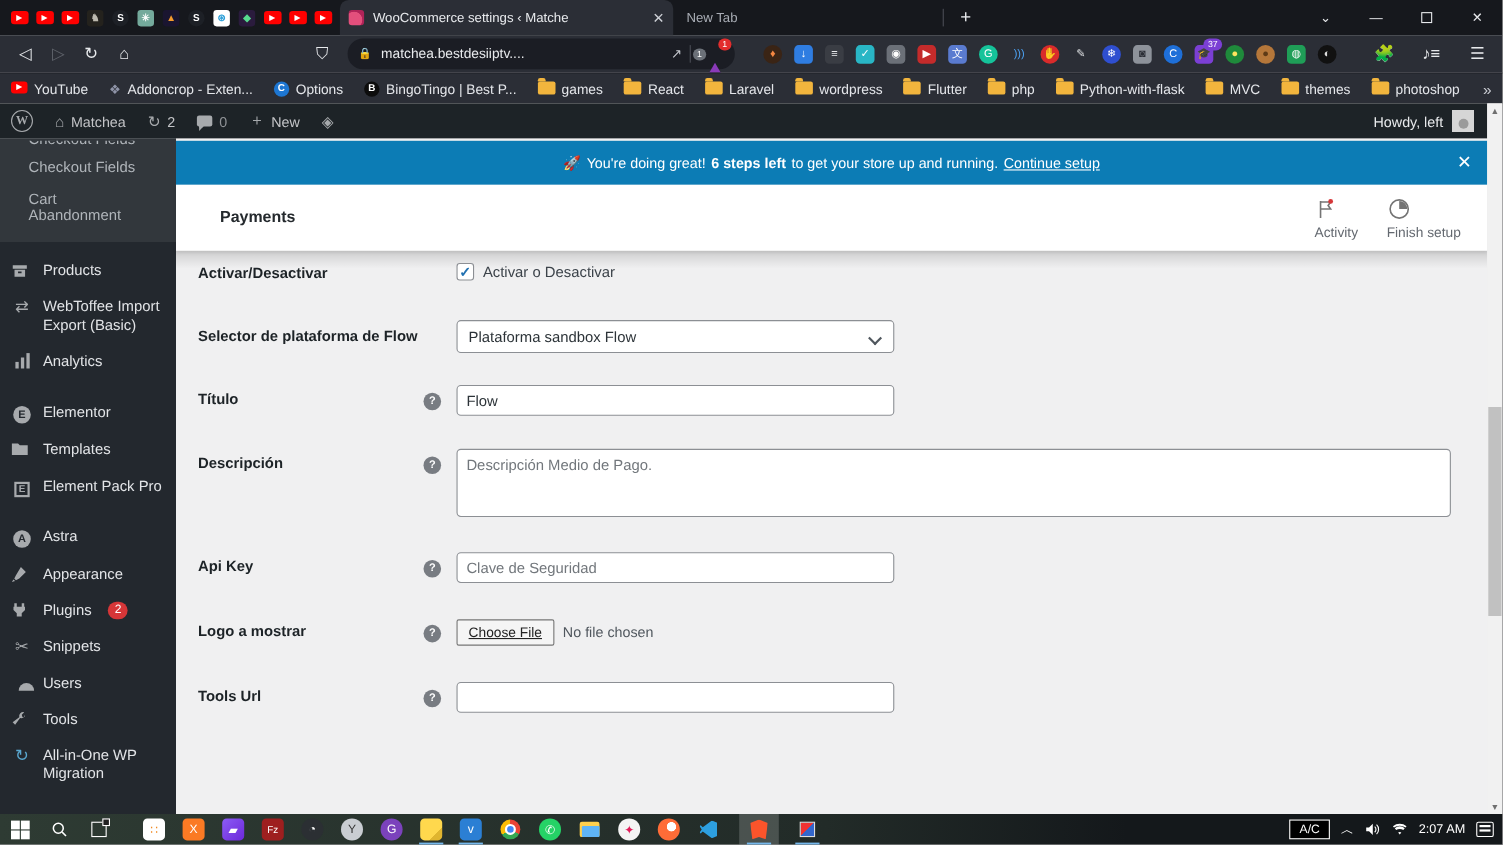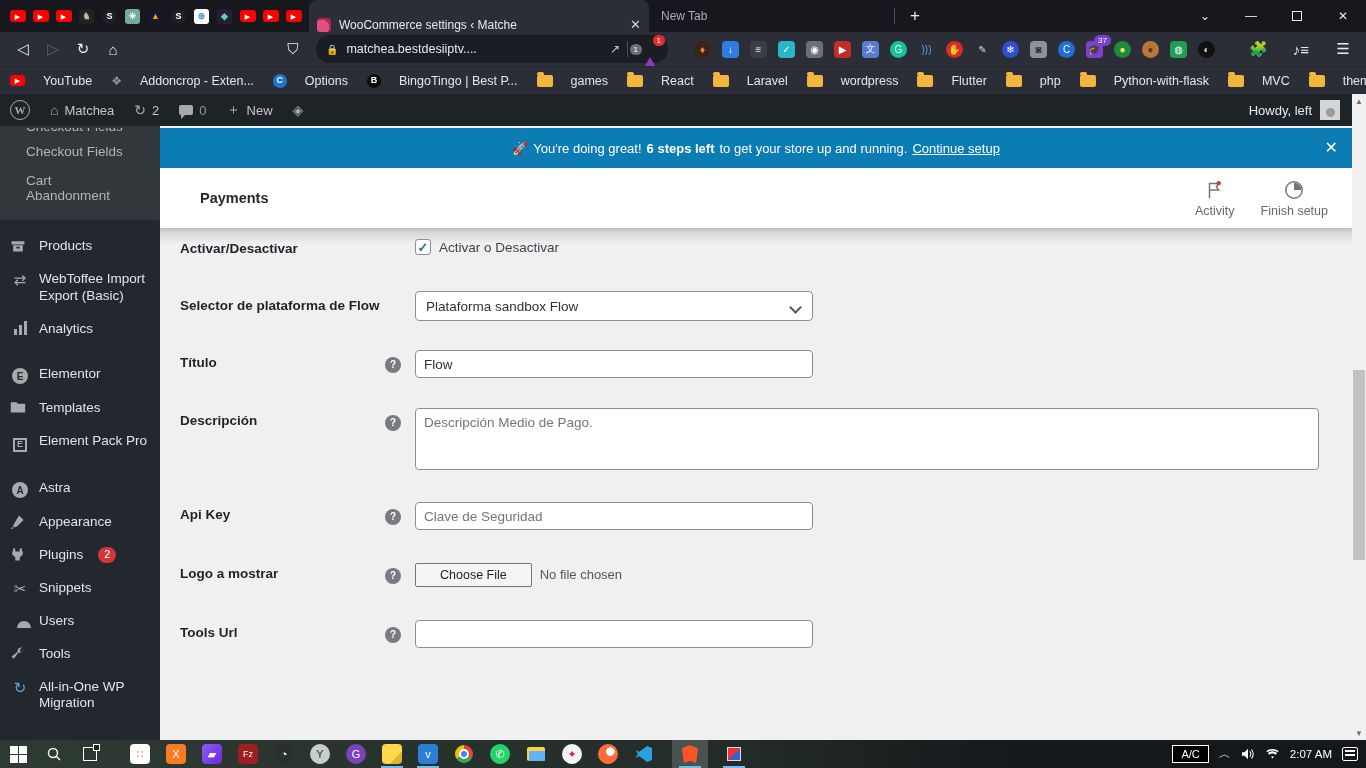--- a/index.html
+++ b/index.html
@@ -7,21 +7,21 @@
   #screen { position:relative; width:1366px; height:768px; overflow:hidden; background:#f0f0f1; }
 
   
   .tabbar { position:absolute; top:0; left:0; width:1366px; height:32px; background:#16181d; display:flex; align-items:center; }
   .pins { display:flex; align-items:center; height:32px; padding-left:6px; }
   .pin { width:23px; height:32px; display:flex; align-items:center; justify-content:center; cursor:default; }
   .ic { display:inline-flex; align-items:center; justify-content:center; font-size:9px; line-height:1; }
   .yt { width:16px; height:12px; background:#f00; border-radius:3px; color:#fff; font-size:7px; }
   .sq14 { width:15px; height:15px; border-radius:3px; color:#fff; font-size:9px; font-weight:bold; }
   .ci14 { width:15px; height:15px; border-radius:50%; color:#fff; font-size:9px; font-weight:bold; }
-  .tab-active { height:32px; width:340px; margin-left:4px; background:#2b2e36; border-radius:8px 8px 0 0; display:flex; align-items:flex-end; padding:0 8px; color:#e8eaed; }
+  .tab-active { height:32px; width:303px; margin-left:4px; background:#2b2e36; border-radius:8px 8px 0 0; display:flex; align-items:center; padding:0 8px; color:#e8eaed; }
   .tab-active .fav { width:14px; height:14px; border-radius:3px; background:radial-gradient(circle at 35% 65%, #e34f7c 0 55%, #b02358 60%); margin-right:8px; flex:none; }
   .tab-title { font-size:12px; white-space:nowrap; overflow:hidden; flex:1; -webkit-mask-image:linear-gradient(90deg,#000 85%,transparent); mask-image:linear-gradient(90deg,#000 85%,transparent); }
   .tab-x { font-size:13px; color:#cfd2d8; margin-left:6px; cursor:pointer; }
   .tab-idle { width:245px; height:32px; display:flex; align-items:center; padding:0 12px; color:#a9adb5; font-size:12px; }
   .tab-sep { width:1px; height:16px; background:#4a4d55; }
   .newtab-btn { width:28px; height:28px; margin-left:6px; color:#e8eaed; font-size:17px; display:flex; align-items:center; justify-content:center; cursor:pointer; }
   .wincontrols { margin-left:auto; display:flex; align-items:center; height:32px; }
   .wc { width:46px; height:32px; display:flex; align-items:center; justify-content:center; color:#e8eaed; font-size:12px; cursor:pointer; }
   .wc-restore i { width:10px; height:10px; border:1px solid #e8eaed; display:block; }
 
@@ -42,21 +42,21 @@
   .shield { width:14px; height:16px; background:#fb542b; clip-path:polygon(50% 0,100% 15%,100% 55%,50% 100%,0 55%,0 15%); }
   .tri { width:0; height:0; border-left:8px solid transparent; border-right:8px solid transparent; border-bottom:14px solid #8a3ab9; }
   .exts { display:flex; align-items:center; gap:11px; margin-left:26px; }
   .ext { width:17px; height:17px; border-radius:4px; display:flex; align-items:center; justify-content:center; font-size:10px; color:#fff; cursor:pointer; position:relative; }
   .ext.round { border-radius:50%; }
   .ext .b-badge { top:-6px; right:-8px; }
   .nav-right { margin-left:auto; display:flex; align-items:center; gap:12px; color:#e8eaed; }
 
   
   .bmbar { position:absolute; top:66px; left:0; width:1366px; height:28px; background:#2b2e36; border-top:1px solid #23252c; display:flex; align-items:center; padding:0 10px; gap:19px; }
-  .bm { display:flex; align-items:center; gap:18px; color:#e4e6ea; font-size:12.5px; cursor:pointer; white-space:nowrap; }
+  .bm { display:flex; align-items:flex-start; gap:6px; color:#e4e6ea; font-size:12.5px; cursor:pointer; white-space:nowrap; }
   .folder { width:16px; height:12px; background:#f2b53d; border-radius:2px; position:relative; }
   .folder::before { content:""; position:absolute; top:-3px; left:0; width:7px; height:3px; background:#f2b53d; border-radius:2px 2px 0 0; }
   .bm-over { margin-left:auto; color:#c9ccd2; font-size:14px; cursor:pointer; }
 
   
   .adminbar { position:absolute; top:94px; left:0; width:1352px; height:32px; background:#1d2327; display:flex; align-items:center; color:#c3c4c7; font-size:13px; }
   .ab-item { display:flex; align-items:center; gap:6px; padding:0 10px; height:32px; cursor:pointer; }
   .wp-logo { width:20px; height:20px; border:1.5px solid #a7aaad; border-radius:50%; display:flex; align-items:center; justify-content:center; color:#a7aaad; font-size:11px; font-family:"Liberation Serif", serif; font-weight:bold; }
   .ab-ic { color:#a7aaad; font-size:14px; }
   .bubble { width:14px; height:10px; background:#a7aaad; border-radius:2px; position:relative; }
@@ -88,34 +88,34 @@
 
   
   .content { position:absolute; top:126px; left:160px; width:1192px; height:614px; background:#f0f0f1; }
   .banner { position:absolute; top:2px; left:0; width:100%; height:40px; background:#0c7cb5; color:#fff; display:flex; align-items:center; justify-content:center; font-size:13px; gap:5px; }
   .banner b { font-weight:bold; }
   .banner a { color:#fff; text-decoration:underline; cursor:pointer; }
   .banner-x { position:absolute; right:14px; top:10px; font-size:16px; color:#fff; cursor:pointer; }
   .pghead { position:absolute; top:42px; left:0; width:100%; height:60px; background:#fff; display:flex; align-items:center; box-shadow:0 2px 3px rgba(0,0,0,.08); }
   .pghead-title { margin-left:40px; font-size:14.5px; font-weight:bold; color:#24292d; }
   .pghead-right { margin-left:auto; display:flex; gap:26px; padding-right:24px; }
-  .hd-btn { display:flex; flex-direction:column; align-items:center; gap:3px; color:#646970; font-size:12.5px; cursor:pointer; }
+  .hd-btn { display:flex; flex-direction:column; gap:3px; color:#646970; font-size:12.5px; cursor:pointer; }
   .formarea { position:absolute; top:102px; left:0; width:100%; height:512px; background:linear-gradient(180deg, rgba(0,0,0,.14), rgba(0,0,0,0) 16px); }
   .frow { position:absolute; left:20px; display:flex; align-items:flex-start; }
   .flabel { width:205px; font-size:13.5px; font-weight:bold; color:#1d2327; padding-top:5px; }
   .fhelp { width:30px; padding-top:4px; }
   .help-ic { width:16px; height:16px; border-radius:50%; background:#787c82; color:#fff; font-size:10px; font-weight:bold; display:inline-flex; align-items:center; justify-content:center; cursor:pointer; }
   .chk { width:16px; height:16px; border:1px solid #8c8f94; border-radius:3px; background:#fff; color:#2271b1; font-size:13px; font-weight:bold; display:inline-flex; align-items:center; justify-content:center; margin-top:3px; cursor:pointer; }
   .chk-label { font-size:13.5px; color:#3c434a; margin-left:8px; padding-top:4px; }
   .sel { width:398px; height:30px; background:#fff; border:1px solid #8c8f94; border-radius:4px; display:flex; align-items:center; padding:0 30px 0 10px; font-size:13.5px; color:#2c3338; position:relative; cursor:pointer; }
   .sel::after { content:""; position:absolute; right:12px; top:11px; width:7px; height:7px; border-right:2px solid #50575e; border-bottom:2px solid #50575e; transform:rotate(45deg); }
   .txt { width:398px; height:28px; border:1px solid #8c8f94; border-radius:4px; background:#fff; padding:0 8px; font-family:"Liberation Sans", sans-serif; font-size:13.5px; color:#2c3338; }
   .txt::placeholder, .ta::placeholder { color:#72777c; opacity:1; }
   .ta { width:904px; height:62px; border:1px solid #8c8f94; border-radius:4px; background:#fff; padding:6px 8px; font-family:"Liberation Sans", sans-serif; font-size:13.5px; color:#2c3338; resize:none; }
-  .filebtn { height:24px; background:#f5f5f5; border:1px solid #767676; border-radius:2px; font-size:12.5px; color:#222; padding:0 24px; cursor:pointer; font-family:"Liberation Sans", sans-serif; }
+  .filebtn { height:24px; background:#f5f5f5; border:1px solid #767676; border-radius:2px; font-size:12.5px; color:#222; padding:0 10px; cursor:pointer; font-family:"Liberation Sans", sans-serif;text-decoration:underline; }
   .filestat { font-size:13px; color:#50575e; margin-left:8px; padding-top:4px; }
 
   
   .pgscroll { position:absolute; top:94px; left:1352px; width:14px; height:646px; background:#f1f1f1; }
   .sc-arrow { position:absolute; left:0; width:14px; height:14px; color:#6f6f6f; font-size:8px; display:flex; align-items:center; justify-content:center; cursor:pointer; }
   .sc-thumb { position:absolute; left:1px; top:276px; width:12px; height:190px; background:#c1c1c1; cursor:pointer; }
 
   
   .taskbar { position:absolute; top:740px; left:0; width:1366px; height:28px; background:linear-gradient(90deg,#2e3b33,#222b28 55%,#14181b 75%); display:flex; align-items:center; }
   .tk { width:36px; height:28px; display:flex; align-items:center; justify-content:center; cursor:pointer; position:relative; flex:none; }

